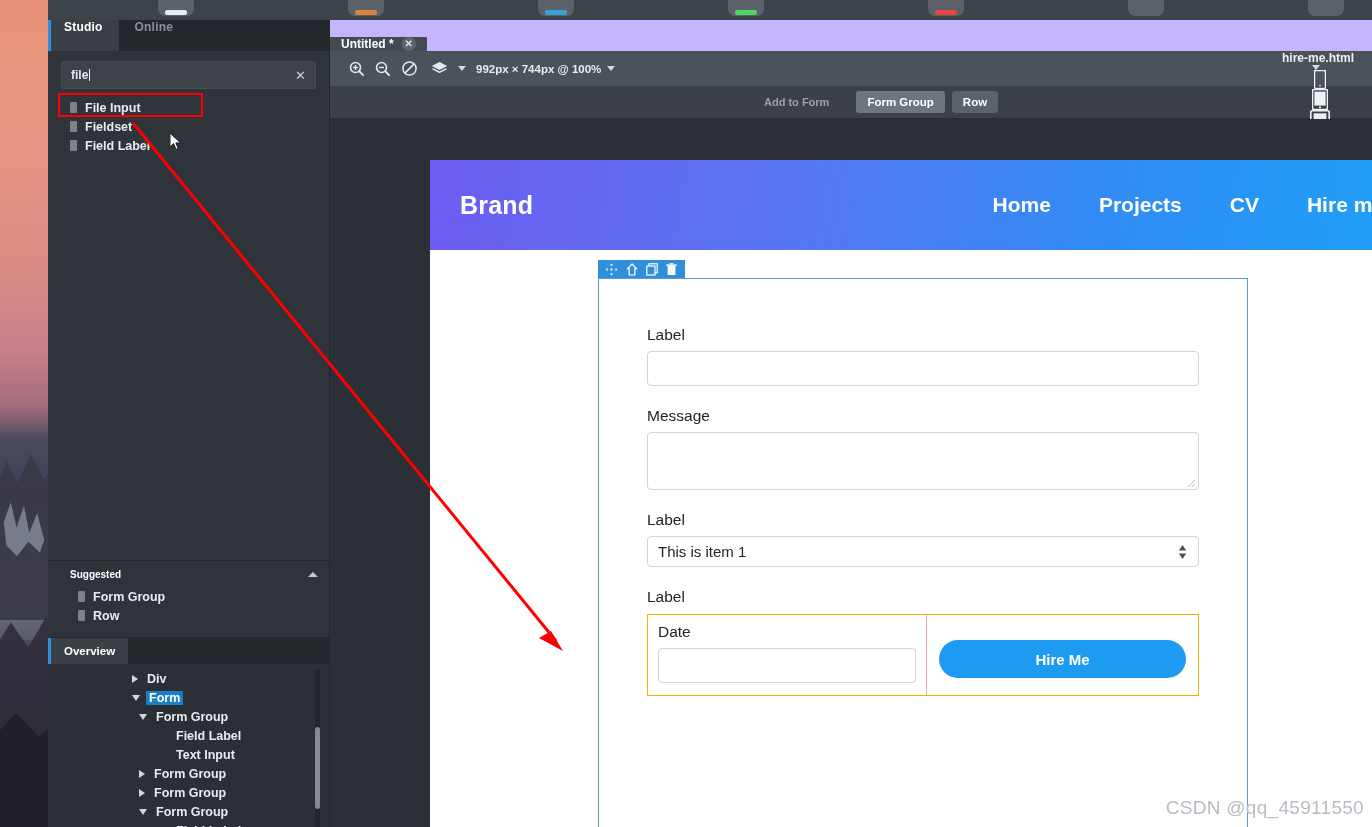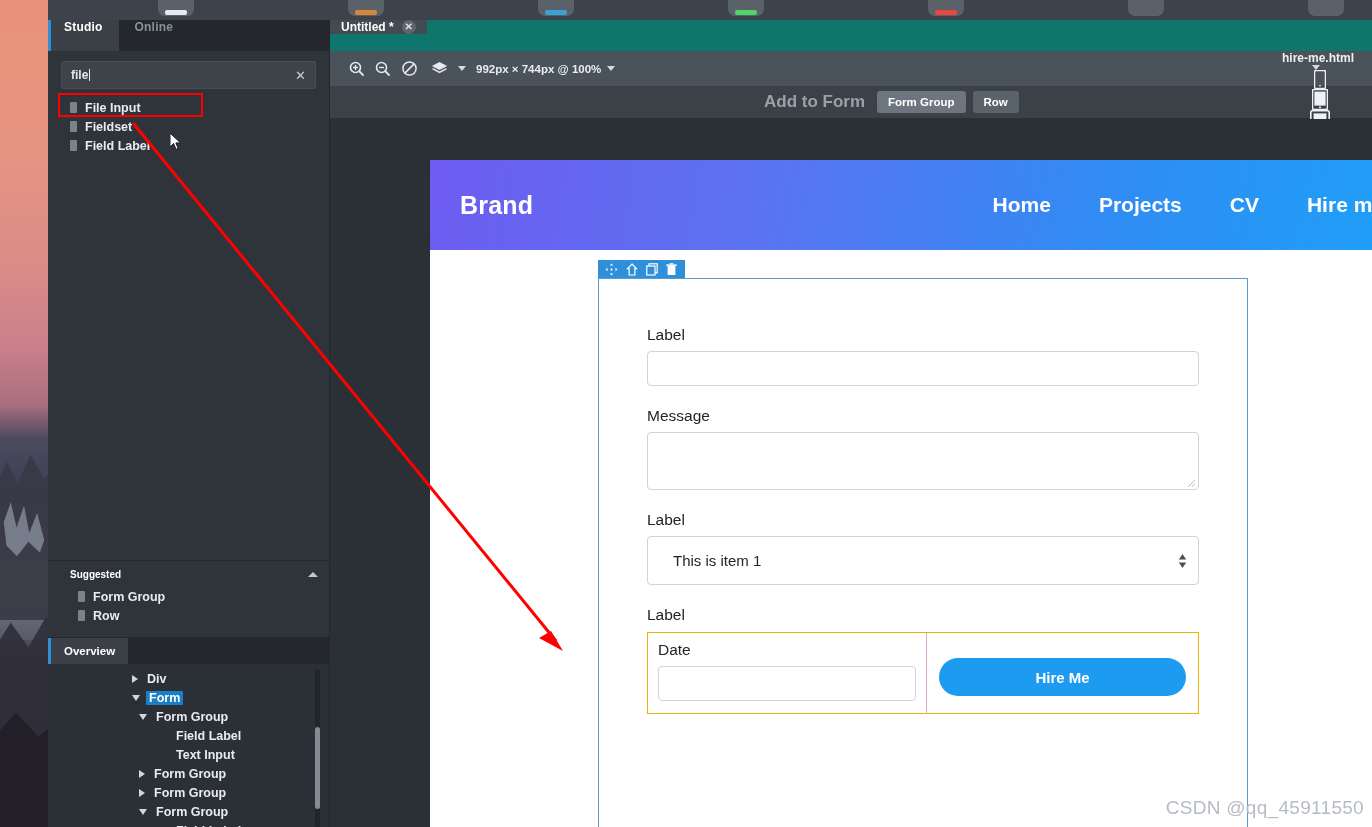--- a/index.html
+++ b/index.html
@@ -166,21 +166,21 @@
     position: absolute; right: 9px; top: 5px; width: 5px; height: 159px;
     background: #22262a; border-radius: 3px;
   }
   #tree-thumb {
     position: absolute; left: 0; top: 58px; width: 5px; height: 82px;
     background: #858b92; border-radius: 3px; cursor: pointer;
   }
 
   
   #editor { position: absolute; left: 282px; top: 0; right: 0; bottom: 0; background: #2b3036; }
-  #tabbar { height: 31px; background: #0f766e; display: flex; align-items: flex-start; }
+  #tabbar { height: 31px; background: #c4b5fd; display: flex; align-items: flex-end; }
   #doc-tab {
     display: flex; align-items: center; gap: 8px; padding: 0 11px;
     background: #434a51; color: #ffffff; font-size: 12px; font-weight: bold; cursor: pointer;
   }
   #doc-close {
     width: 14px; height: 14px; border-radius: 50%; background: #5e656d;
     color: #dfe3e7; font-size: 10px; line-height: 14px; text-align: center; cursor: pointer;
   }
 
   #toolbar {
@@ -193,21 +193,21 @@
     border-top: 5px solid #d5dae0; display: inline-block; margin-left: 6px; vertical-align: 2px; }
   #tb-right { margin-left: auto; display: flex; align-items: center; height: 35px; flex-direction: column; }
   #filename { font-size: 12px; font-weight: bold; color: #eef1f4; cursor: pointer; padding-right: 4px; }
   .dev-ico { width: 34px; height: 35px; display: flex; align-items: center; justify-content: center; cursor: pointer; }
   .dev-ico.active { background: #3d444b; }
 
   #subbar {
     height: 33px; background: #3b4147; display: flex; align-items: center;
     padding-left: 434px; gap: 7px; border-bottom: 1px solid #2b3036;
   }
-  #addto { font-size: 17px; font-weight: bold; color: #9aa1a9; margin-right: 5px; }
+  #addto { font-size: 11px; font-weight: bold; color: #9aa1a9; margin-right: 20px; }
   .chip {
     height: 22px; padding: 0 11px; display: flex; align-items: center;
     border-radius: 3px; font-size: 11.5px; font-weight: bold; color: #ffffff; cursor: pointer;
   }
   .chip.primary { background: #6d767f; }
   .chip.secondary { background: #5a626a; }
 
   
   #canvas { position: absolute; left: 0; top: 99px; right: 0; bottom: 0; background: #2b3036; overflow: hidden; }
   #page {
@@ -234,22 +234,22 @@
   }
   .fg { margin-bottom: 21px; }
   .flabel { font-size: 15.5px; color: #212529; margin-bottom: 7px; display: block; }
   .finput {
     width: 100%; height: 35px; border: 1px solid #ced4da; border-radius: 4px;
     background: #ffffff;
   }
   .ftextarea { width: 100%; height: 58px; border: 1px solid #ced4da; border-radius: 4px; background: #fff; position: relative; }
   .resize-grip { position: absolute; right: 2px; bottom: 1px; width: 9px; height: 9px; }
   .fselect {
-    width: 100%; height: 49px; border: 1px solid #ced4da; border-radius: 4px;
-    background: #ffffff; display: flex; align-items: center; padding: 0 25px;
+    width: 100%; height: 31px; border: 1px solid #ced4da; border-radius: 4px;
+    background: #ffffff; display: flex; align-items: center; padding: 0 10px;
     font-size: 15px; color: #212529; position: relative;
   }
   .sel-spin { position: absolute; right: 11px; top: 50%; transform: translateY(-50%); }
 
   #row-block {
     display: flex; border: 1px solid #eab308; 
   }
   #row-col-a { flex: 0 0 279px; border-right: 1px solid #dda6cf; padding: 8px 10px 12px 10px; }
   #row-col-b { flex: 1; padding: 20px 12px 12px 12px; display: flex; align-items: center; }
   #hire-btn {

